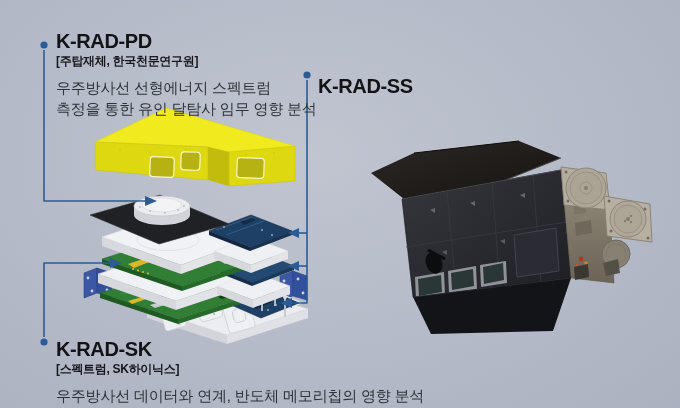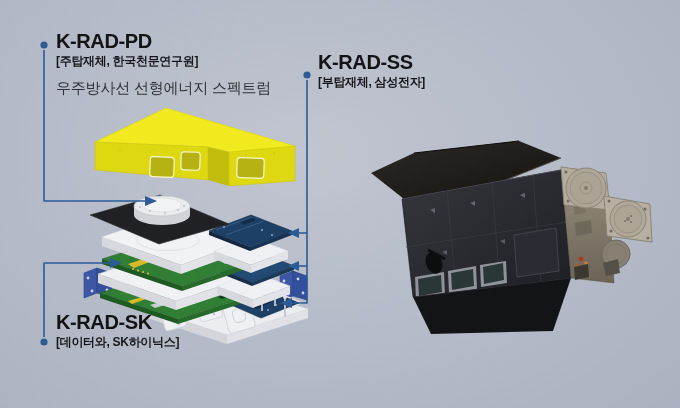--- a/index.html
+++ b/index.html
@@ -7,22 +7,22 @@
     position:relative; width:680px; height:408px; overflow:hidden;
     background: radial-gradient(ellipse 620px 420px at 45% 38%, #c0c5d0 0%, #b4bac7 48%, #a8aebd 100%);
     font-family:Liberation Sans, sans-serif;
   }
   .stage svg{position:absolute; left:0; top:0;}
   .label{position:absolute; color:#141417;}
   .label .title{font-size:20px; font-weight:bold; letter-spacing:-0.4px; line-height:1.05; color:#131316;}
   .label .subtitle{font-size:12px; font-weight:bold; letter-spacing:-0.3px; margin-top:1px; color:#17171b;}
   .label .desc{font-size:15px; line-height:1.42; margin-top:7px; color:#2e3238; letter-spacing:-0.2px;}
   .label-pd{left:56px; top:31px;}
-  .label-ss{left:318px; top:52px;}
-  .label-sk{left:56px; top:312px;}
+  .label-ss{left:318px; top:76px;}
+  .label-sk{left:56px; top:339px;}
 </style>
 </head>
 <body>
 
 <div class="stage">
 
 <svg width="680" height="408" viewBox="0 0 680 408">
   <defs>
     <linearGradient id="bodyGrad" x1="0" y1="0" x2="1" y2="1">
       <stop offset="0" stop-color="#36373d"></stop>
@@ -300,29 +300,32 @@
     <polygon points="299,261 288,266 299,271"></polygon>
     <polygon points="292,298 280,303 292,308"></polygon>
   </g>
 </svg>
 
 <div class="label label-pd">
   <div class="title">K-RAD-PD</div>
   <div class="subtitle">[주탑재체, 한국천문연구원]</div>
   <div class="desc">
     <span>우주방사선 선형에너지 스펙트럼</span><br>
+    <span>측정을 통한 유인 달탐사 임무 영향 분석</span>
   </div>
 </div>
 
 <div class="label label-ss">
   <div class="title">K-RAD-SS</div>
-  <div class="subtitle">[부탑재체, 삼성전자]</div>
   <div class="desc">
     <br>
   </div>
 </div>
 
 <div class="label label-sk">
   <div class="title">K-RAD-SK</div>
-  <div class="subtitle">[데이터와, SK하이닉스]</div>
+  <div class="subtitle">[스펙트럼, SK하이닉스]</div>
+  <div class="desc">
+    <span>우주방사선 데이터와 연계, 반도체 메모리칩의 영향 분석</span>
+  </div>
 </div>
 
 </div>
 
 </body></html>

